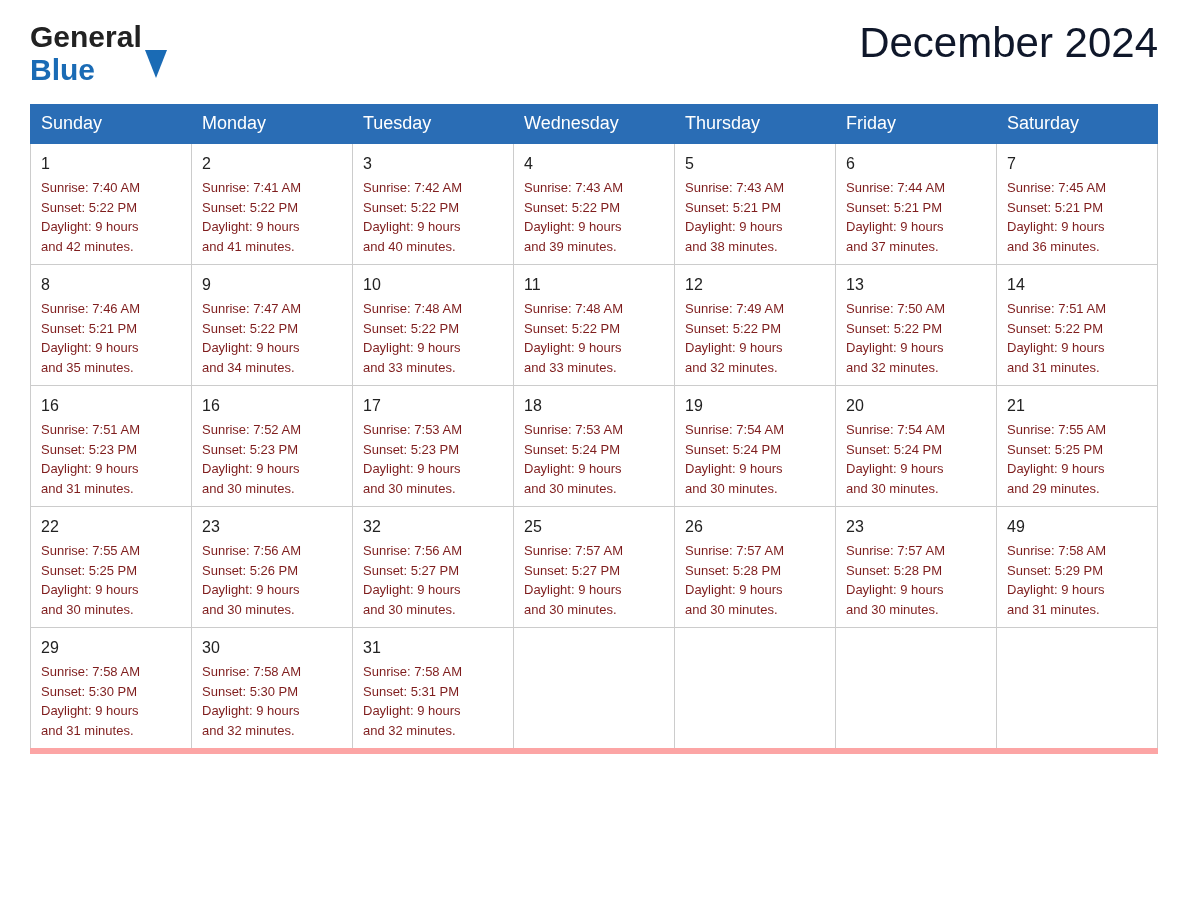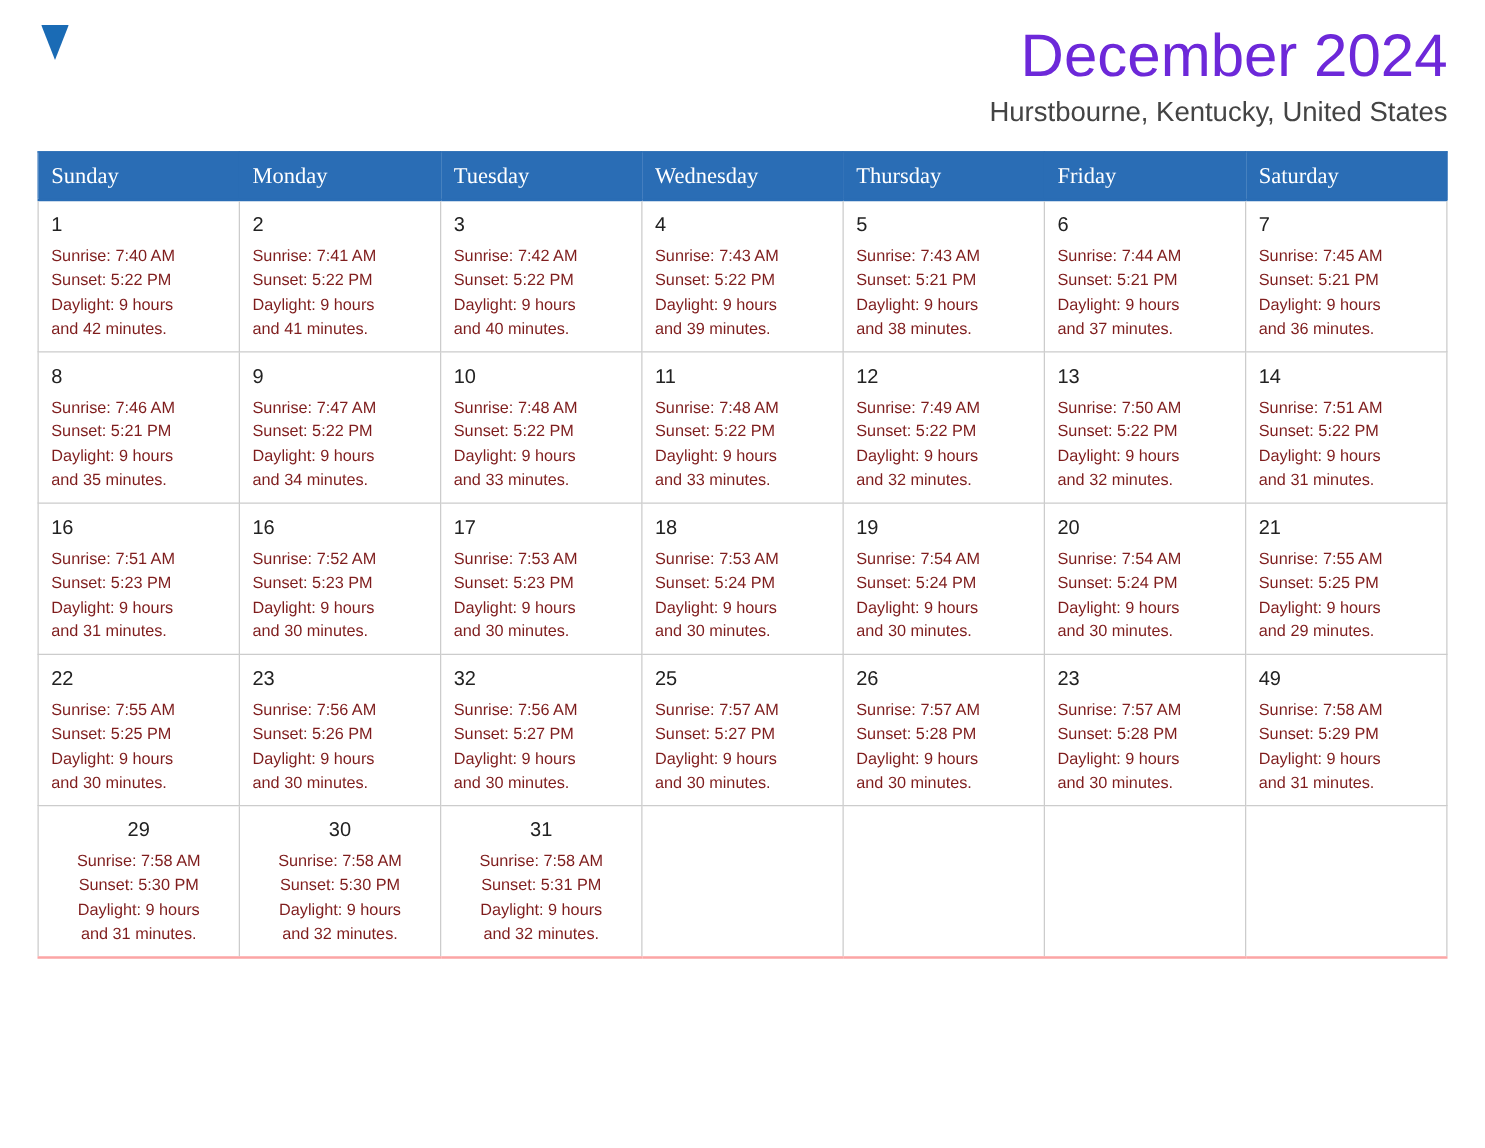--- a/index.html
+++ b/index.html
@@ -19,44 +19,43 @@
     }
     .logo {
       display: flex;
       flex-direction: column;
       align-items: flex-start;
     }
     .title-block {
       text-align: right;
     }
     .month-title {
-      font-size: 48px;
+      font-size: 42px;
       font-weight: 300;
-      color: #6d28d9;
+      color: #0f172a;
       line-height: 1.1;
     }
     .location-title {
       font-size: 22px;
       color: #444;
       margin-top: 4px;
     }
     .calendar-table {
       width: 100%;
       border-collapse: collapse;
       table-layout: fixed;
     }
     .calendar-table th {
       background-color: #2a6db5;
       color: #fff;
       text-align: left;
       padding: 8px 10px;
       font-size: 18px;
       font-weight: 500;
       border: 1px solid #2a6db5;
-      font-family: Liberation Serif, serif;
     }
     .calendar-table td {
       vertical-align: top;
       border: 1px solid #ccc;
       padding: 8px 10px;
       min-height: 90px;
       font-size: 13px;
       color: #333;
       line-height: 1.5;
     }
@@ -68,22 +67,21 @@
       margin-bottom: 2px;
     }
     .calendar-table td .day-info {
       font-size: 13px;
       color: #7f1d1d;
     }
     .calendar-table tbody tr td {
       background: #fff;
     }
     .calendar-table tbody tr:last-child td {
-      border-bottom: 2px solid #fca5a5;
-      text-align: center;
+      border-bottom: 6px solid #fca5a5;
     }
     .calendar-table tbody tr:first-child td {
       border-top: 2px solid #2a6db5;
     }
     .calendar-table tbody tr td:first-child {
     }
     .empty-cell {
       background: #fff;
     }
     .logo-row {
@@ -99,30 +97,33 @@
       margin-left: 3px;
       margin-bottom: 4px;
     }
   </style>
 </head>
 <body>
 
 <div class="header">
   <div class="logo">
     <div class="logo-row">
+      <div class="logo-text-block">
+        <span style="font-size:30px;font-weight:bold;color:#222;line-height:1.1;">General</span>
+        <span style="font-size:30px;font-weight:bold;color:#1a6bb5;line-height:1.1;">Blue</span>
+      </div>
       <div class="logo-arrow">
         <svg width="22" height="28" viewBox="0 0 22 28">
           <polygon points="0,0 22,0 11,28" fill="#1a6bb5"></polygon>
         </svg>
       </div>
     </div>
   </div>
   <div class="title-block">
     <div class="month-title">December 2024</div>
-    <div class="location-title">Hurstbourne, Kentucky, United States</div>
   </div>
 </div>
 
 <table class="calendar-table">
   <thead>
     <tr>
     <th>Sunday</th>
         <th>Monday</th>
         <th>Tuesday</th>
         <th>Wednesday</th>

